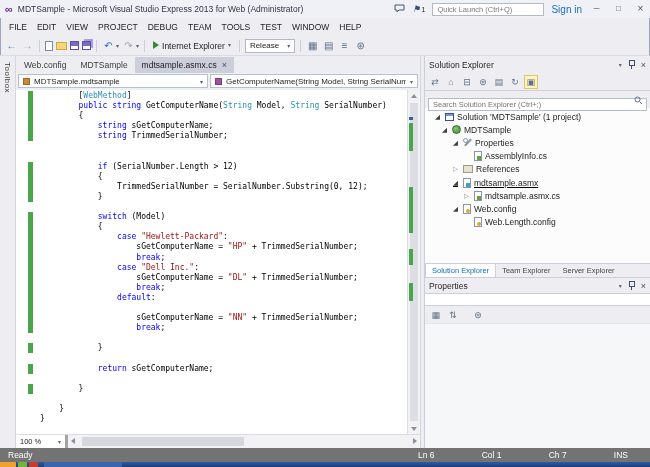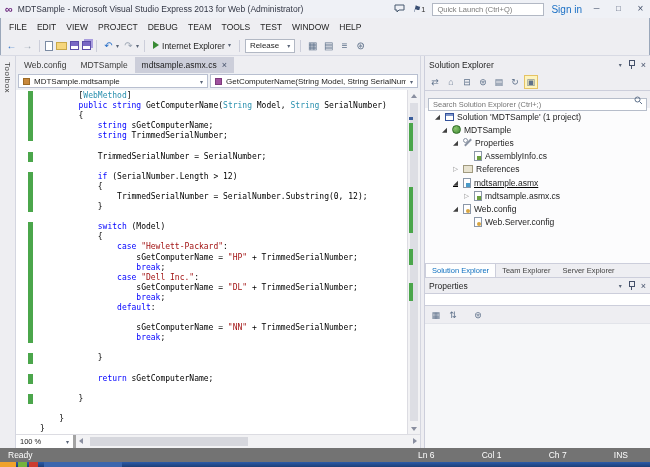--- a/index.html
+++ b/index.html
@@ -83,21 +83,21 @@
   .vs-arrow.down::after { content:""; position:absolute; left:3px; top:4px; border-top:4px solid #8a8fa0;
                           border-left:3px solid transparent; border-right:3px solid transparent; }
   .vs-track { position:absolute; top:11px; bottom:11px; left:0; right:0; }
   .vs-thumb { position:absolute; top:2px; bottom:2px; left:2px; right:2px; background:#dddee4; }
   .vs-mark { position:absolute; left:1px; width:4px; background:#4ba64b; }
   .vs-mark.caretm { top:16px; height:3px; background:#3a5d9b; }
   .vs-mark.g1 { top:22px; height:28px; } .vs-mark.g2 { top:86px; height:46px; }
   .vs-mark.g3 { top:148px; height:16px; } .vs-mark.g4 { top:182px; height:18px; }
 
   .hscroll-row { height:14px; display:flex; background:#f2f2f4; border-top:1px solid #dcdce2; flex:none; }
-  .zoom-combo { width:60px; background:#fff; border-right:3px solid #a3a3a3; display:flex; align-items:center;
+  .zoom-combo { width:52px; background:#fff; border-right:3px solid #a3a3a3; display:flex; align-items:center;
                 justify-content:space-between; padding:0 4px; font-size:7.5px; color:#1e1e1e; flex:none; }
   .hscroll { flex:1; position:relative; }
   .hs-arrow { position:absolute; top:0; bottom:0; width:12px; }
   .hs-arrow.left::after { content:""; position:absolute; top:3px; left:3px; border-right:4px solid #8a8fa0;
                           border-top:3px solid transparent; border-bottom:3px solid transparent; }
   .hs-arrow.right { right:0; }
   .hs-arrow.right::after { content:""; position:absolute; top:3px; right:3px; border-left:4px solid #8a8fa0;
                            border-top:3px solid transparent; border-bottom:3px solid transparent; }
   .hs-thumb { position:absolute; top:2px; height:9px; left:14px; width:46%; background:#d6d7dd; }
 
@@ -282,24 +282,20 @@
             </div>
             <div class="code-line">
               <span class="gut chg"></span>
               <span class="ltx"><span class="tk-p">            </span><span class="tk-k">string</span><span class="tk-p"> TrimmedSerialNumber;</span></span>
             </div>
             <div class="code-line">
               <span class="gut"></span>
               <span class="ltx"></span>
             </div>
             <div class="code-line">
-              <span class="gut chg"></span>
-              <span class="ltx"><span class="tk-p">            TrimmedSerialNumber = SerialNumber;</span></span>
-            </div>
-            <div class="code-line">
               <span class="gut"></span>
               <span class="ltx"></span>
             </div>
             <div class="code-line">
               <span class="gut chg"></span>
               <span class="ltx"><span class="tk-p">            </span><span class="tk-k">if</span><span class="tk-p"> (SerialNumber.Length &gt; 12)</span></span>
             </div>
             <div class="code-line">
               <span class="gut chg"></span>
               <span class="ltx"><span class="tk-p">            {</span></span>
@@ -491,21 +487,21 @@
             <span class="tlabel">mdtsample.asmx.cs</span>
           </div>
           <div class="tree-row" style="padding-left: 26px;">
             <span class="tw exp">◢</span>
             <span class="tico fico fico-config"></span>
             <span class="tlabel">Web.config</span>
           </div>
           <div class="tree-row" style="padding-left: 37px;">
             <span class="tw"></span>
             <span class="tico fico fico-config"></span>
-            <span class="tlabel">Web.Server.config</span>
+            <span class="tlabel">Web.Length.config</span>
           </div>
         </div>
       <div class="panel-tabs">
           <div class="ptab active">Solution Explorer</div>
           <div class="ptab">Team Explorer</div>
           <div class="ptab">Server Explorer</div>
         </div>
 
       <div class="panel-header props">
         <span class="ph-title">Properties</span>

